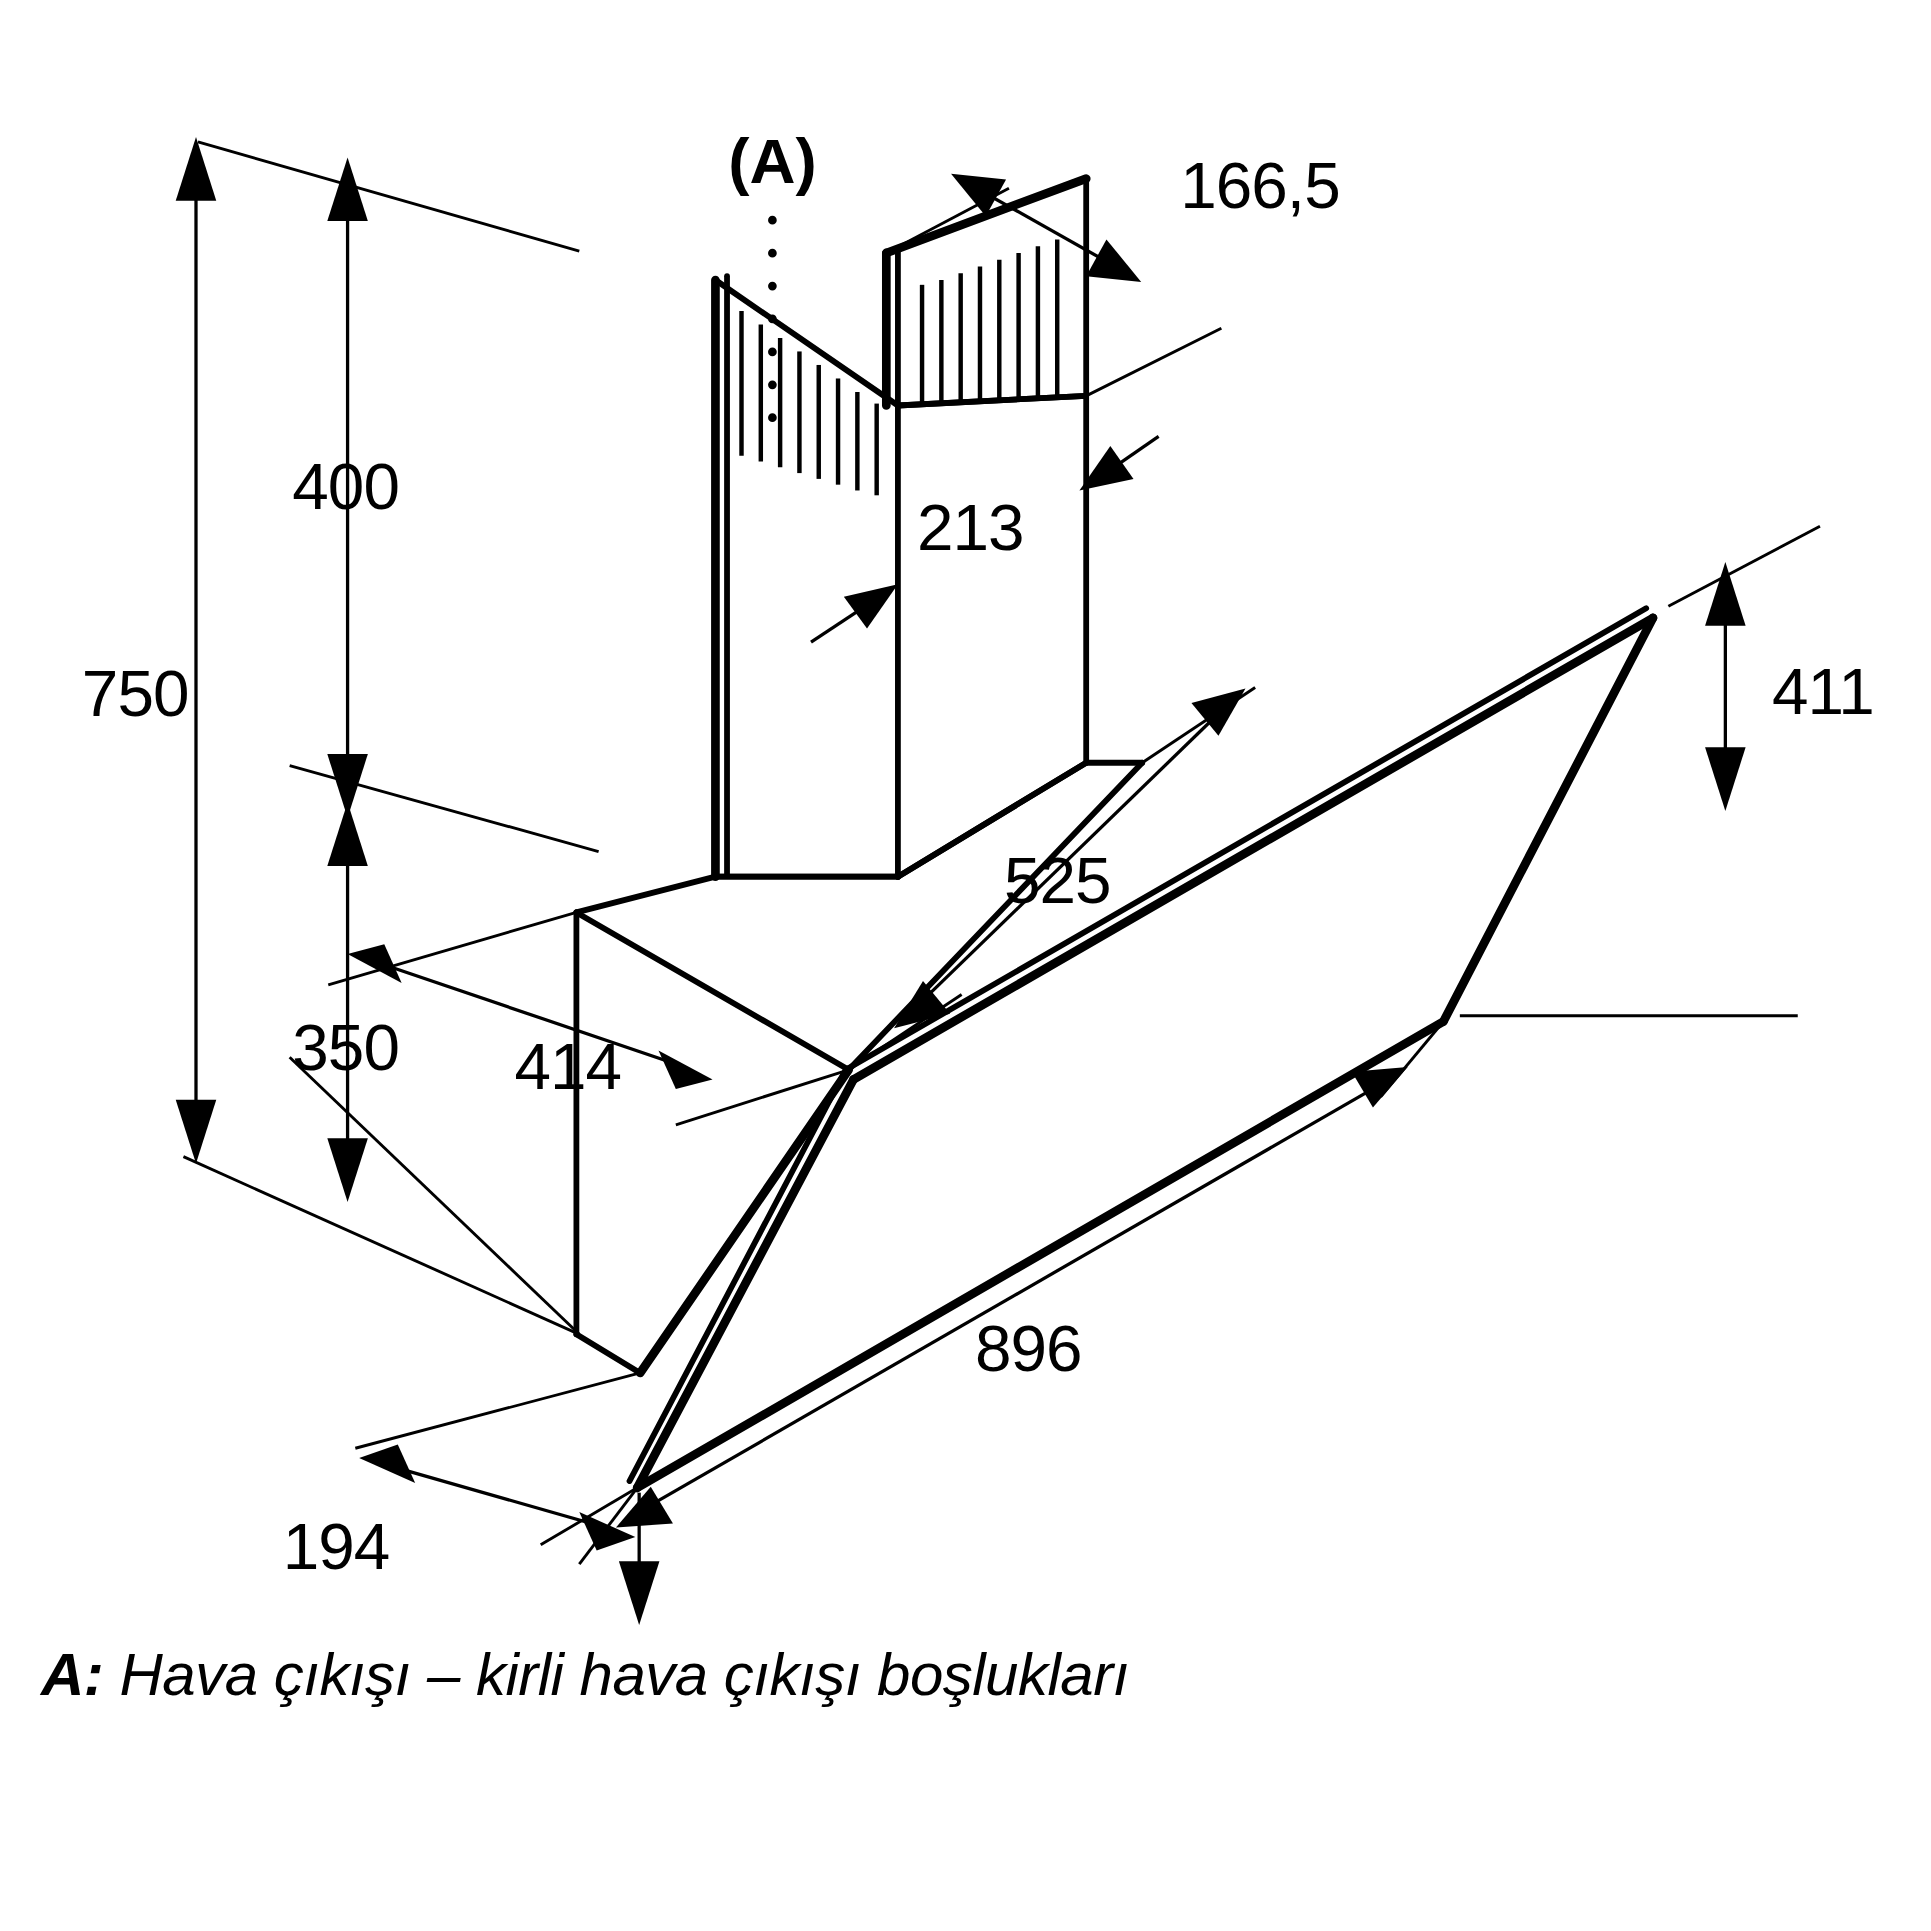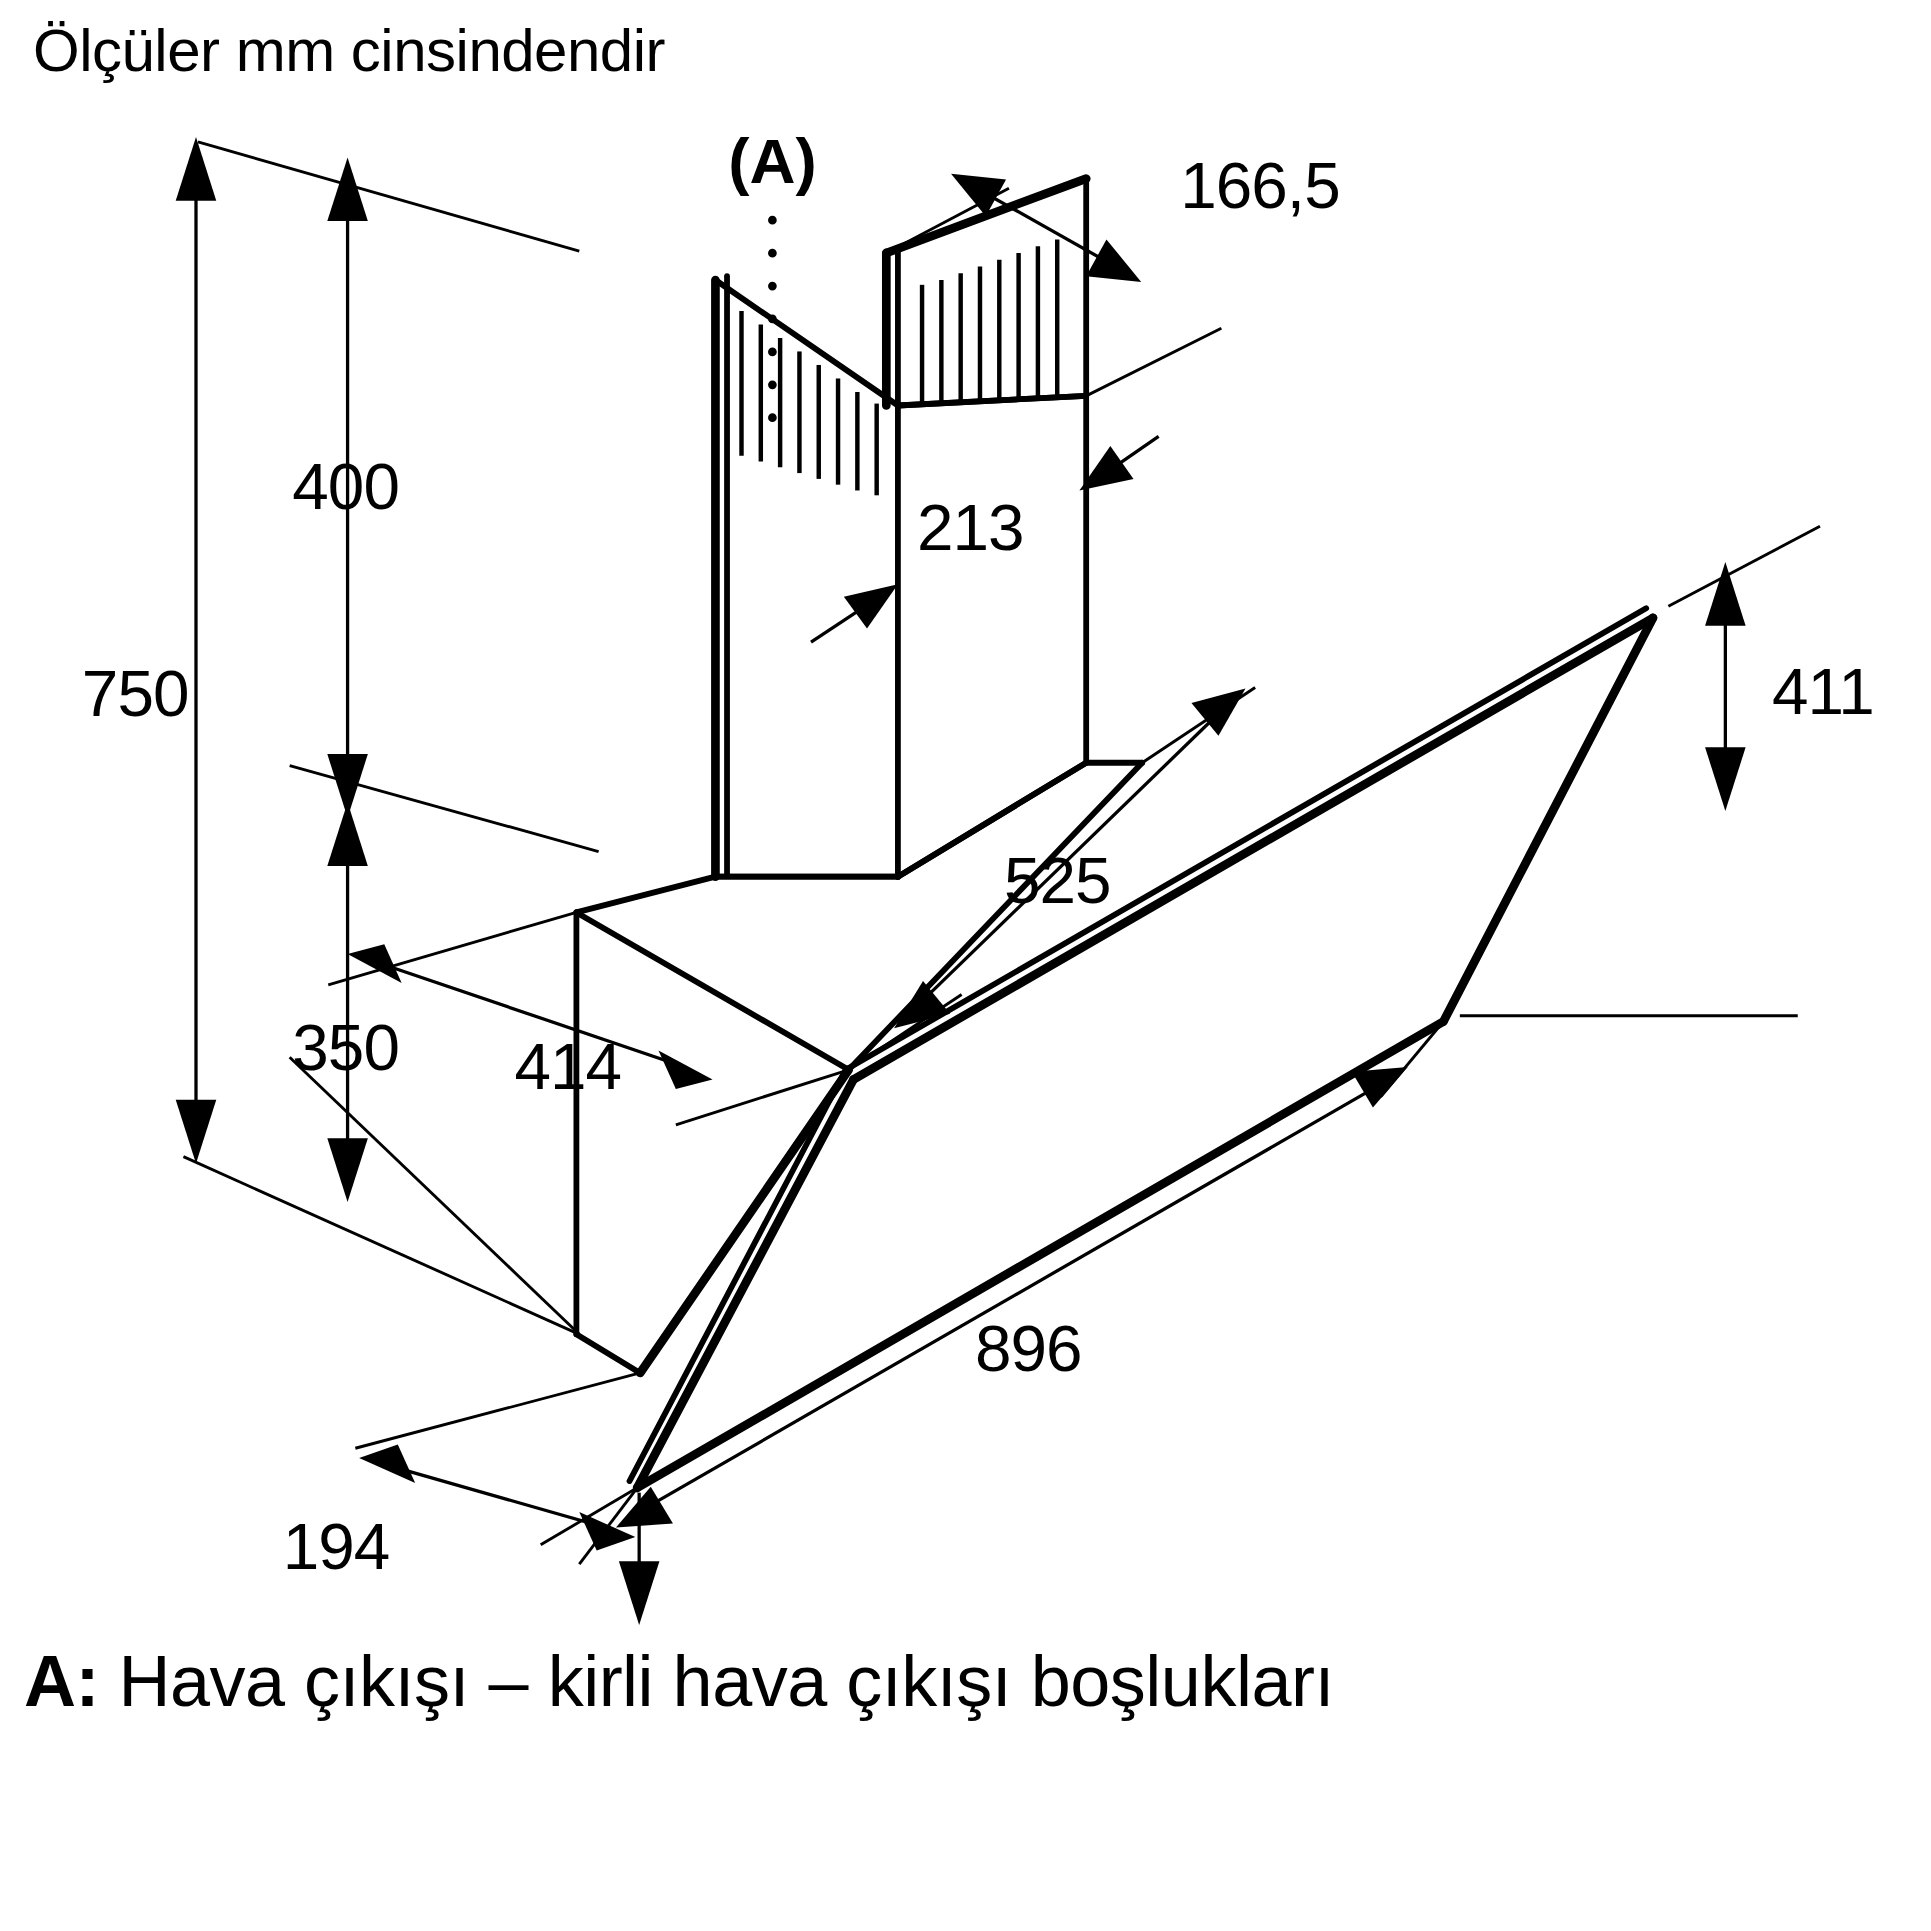--- a/index.html
+++ b/index.html
@@ -25,26 +25,27 @@
     left: 33px;
     top: 19.3px;
     font-size: 60px;
     line-height: 1.05;
     font-weight: 400;
     letter-spacing: -0.5px;
     white-space: nowrap;
   }
   .caption {
     position: absolute;
-    left: 24px;
+    left: 41px;
     top: 1641px;
     width: 1873px;
-    font-size: 72px;
+    font-size: 60px;
     line-height: 1.12;
     letter-spacing: -0.5px;
+    font-style: italic;
   }
   .caption .lbl {
     font-weight: 700;
   }
   .caption .l2 {
     display: block;
     padding-left: 87px;
   }
   svg.dwg {
     position: absolute;
@@ -71,21 +72,20 @@
     font-size: 66px;
     font-weight: 700;
     fill: #000;
   }
 </style>
 </head>
 <body>
 
 <div id="page">
 
-  <div class="hdr">Ölçüler mm cinsindendir</div>
 
   <svg class="dwg" viewBox="0 0 2000 2000">
 
     <g>
 
       <path class="ln-thick" d="M 918,262 L 918,420"></path>
       <path class="ln-mid" d="M 930,258 L 930,420"></path>
 
       <path class="ln-thick" d="M 918,262 L 1125,185 L 1125,185"></path>
       <path class="ln-mid" d="M 918,262 L 1125,185"></path>

